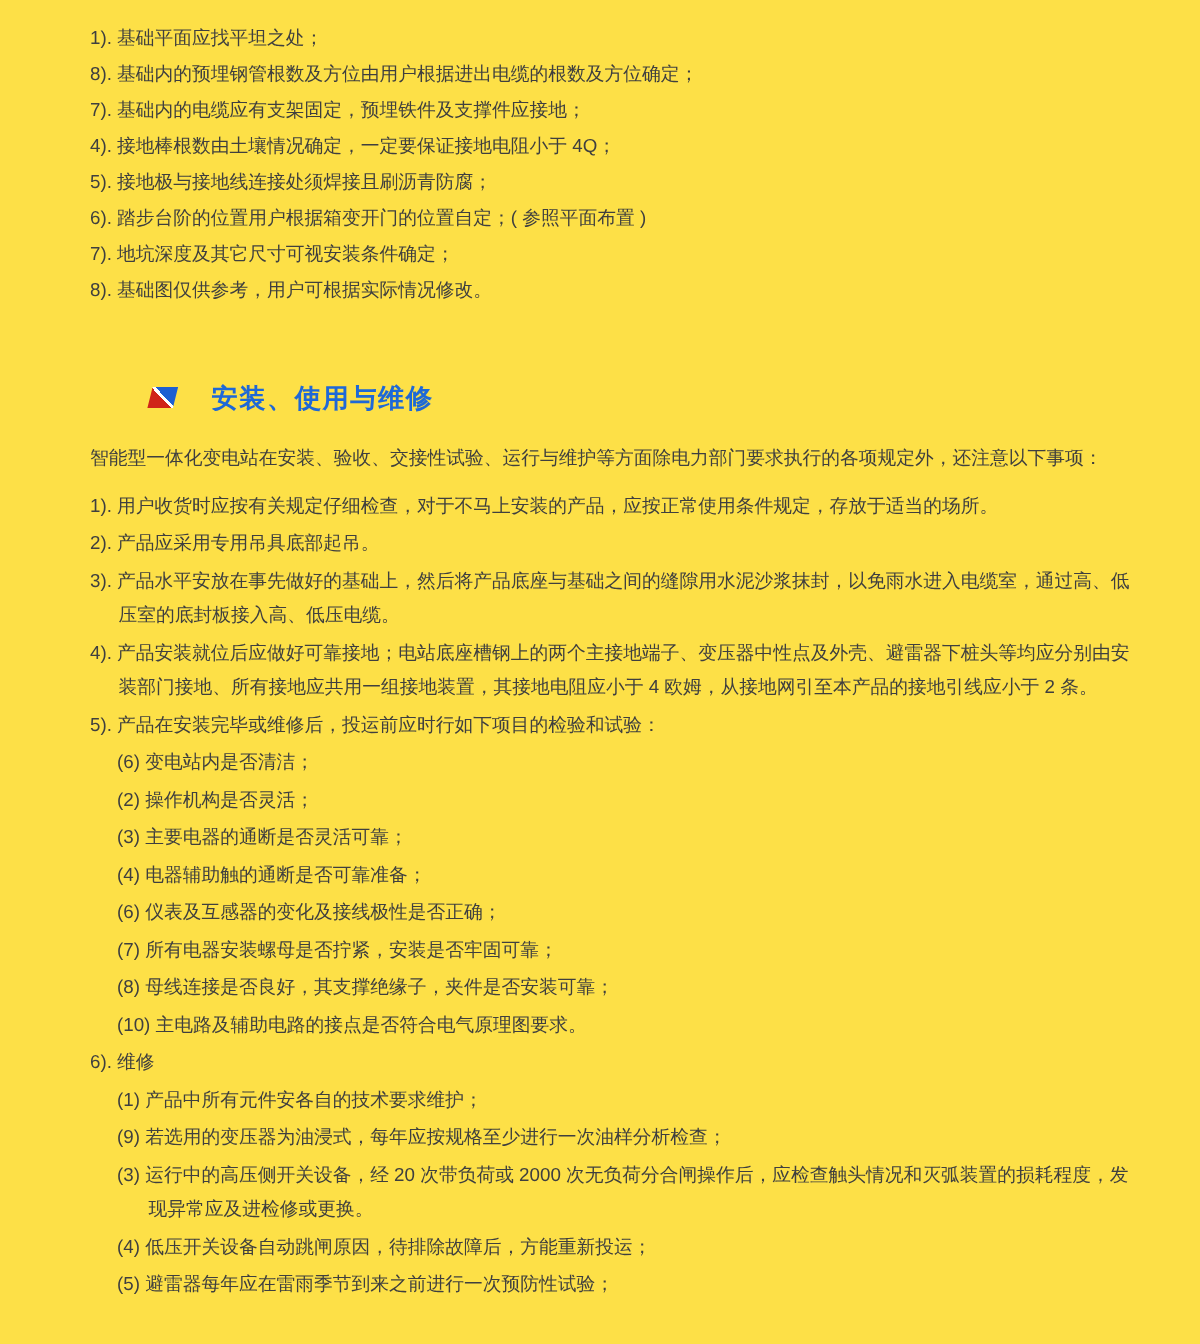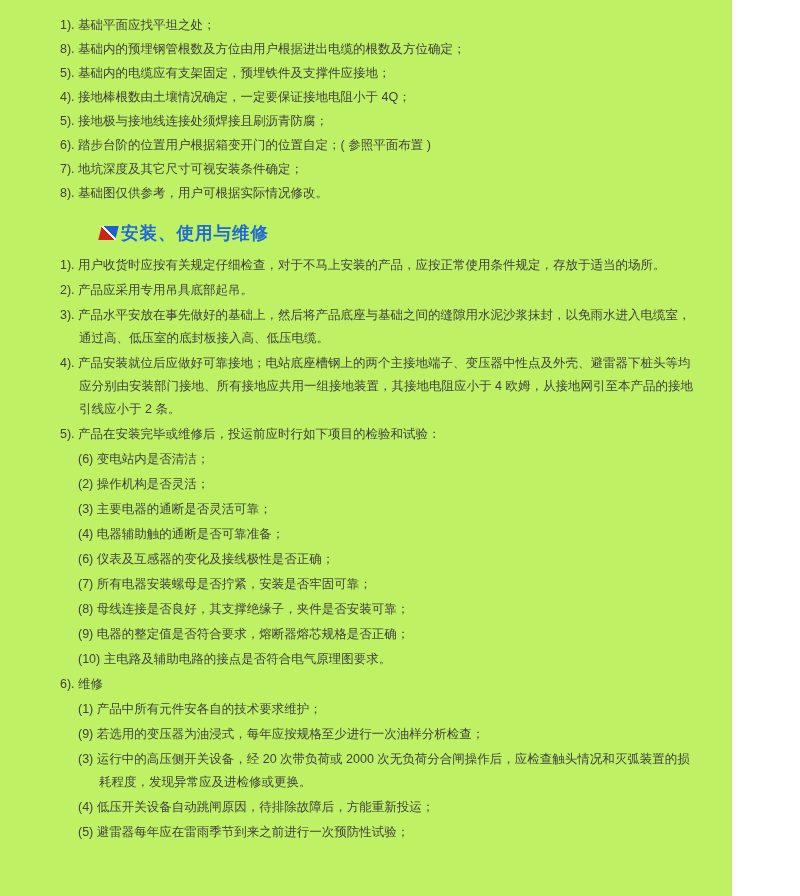--- a/index.html
+++ b/index.html
@@ -1,37 +1,37 @@
 <!DOCTYPE html>
 <html><head>
 <meta charset="utf-8">
 <style>
   * { margin: 0; padding: 0; box-sizing: border-box; }
   html, body { background: #ffffff; }
   .page {
     position: relative;
-    width: 732px;
+    width: 800px;
     height: 896px;
-    background: #bef264;
+    background: #fde047;
     font-family: "Liberation Sans", "DejaVu Sans", sans-serif;
     color: #3f3f3f;
     font-size: 12.5px;
     padding: 13px 36px 0 60px;
     overflow: hidden;
   }
   .top-list .note-line {
     line-height: 24px;
     padding-left: 19px;
     text-indent: -19px;
   }
   .section-heading {
     display: flex;
     align-items: center;
-    margin-top: 16px;
-    gap: 4px;
+    margin-top: 48px;
+    gap: 24px;
     padding-left: 40px;
   }
   .flag-icon {
     width: 17px;
     height: 14px;
     transform: skewX(-14deg);
     background: linear-gradient(to bottom left,
       #1d5fd2 0 45%, #ffffff 45% 53%, #d02418 53% 100%);
     flex: 0 0 auto;
   }
@@ -61,50 +61,50 @@
   }
 </style>
 </head>
 <body>
 
 <div class="page">
 
   <div class="top-list">
     <div class="note-line">1). 基础平面应找平坦之处；</div>
     <div class="note-line">8). 基础内的预埋钢管根数及方位由用户根据进出电缆的根数及方位确定；</div>
-    <div class="note-line">5). 基础内的电缆应有支架固定，预埋铁件及支撑件应接地；</div>
+    <div class="note-line">7). 基础内的电缆应有支架固定，预埋铁件及支撑件应接地；</div>
     <div class="note-line">4). 接地棒根数由土壤情况确定，一定要保证接地电阻小于 4Q；</div>
     <div class="note-line">5). 接地极与接地线连接处须焊接且刷沥青防腐；</div>
     <div class="note-line">6). 踏步台阶的位置用户根据箱变开门的位置自定；( 参照平面布置 )</div>
     <div class="note-line">7). 地坑深度及其它尺寸可视安装条件确定；</div>
     <div class="note-line">8). 基础图仅供参考，用户可根据实际情况修改。</div>
   </div>
 
   <div class="section-heading">
     <span class="flag-icon"></span>
     <span class="section-title">安装、使用与维修</span>
   </div>
 
+  <div class="intro">智能型一体化变电站在安装、验收、交接性试验、运行与维护等方面除电力部门要求执行的各项规定外，还注意以下事项：</div>
 
   <div class="main-list">
     <div class="main-item">1). 用户收货时应按有关规定仔细检查，对于不马上安装的产品，应按正常使用条件规定，存放于适当的场所。</div>
     <div class="main-item">2). 产品应采用专用吊具底部起吊。</div>
     <div class="main-item">3). 产品水平安放在事先做好的基础上，然后将产品底座与基础之间的缝隙用水泥沙浆抹封，以免雨水进入电缆室，通过高、低压室的底封板接入高、低压电缆。</div>
     <div class="main-item">4). 产品安装就位后应做好可靠接地；电站底座槽钢上的两个主接地端子、变压器中性点及外壳、避雷器下桩头等均应分别由安装部门接地、所有接地应共用一组接地装置，其接地电阻应小于 4 欧姆，从接地网引至本产品的接地引线应小于 2 条。</div>
 
     <div class="main-item">5). 产品在安装完毕或维修后，投运前应时行如下项目的检验和试验：</div>
     <div class="sub-list">
       <div class="sub-item">(6) 变电站内是否清洁；</div>
       <div class="sub-item">(2) 操作机构是否灵活；</div>
       <div class="sub-item">(3) 主要电器的通断是否灵活可靠；</div>
       <div class="sub-item">(4) 电器辅助触的通断是否可靠准备；</div>
       <div class="sub-item">(6) 仪表及互感器的变化及接线极性是否正确；</div>
       <div class="sub-item">(7) 所有电器安装螺母是否拧紧，安装是否牢固可靠；</div>
       <div class="sub-item">(8) 母线连接是否良好，其支撑绝缘子，夹件是否安装可靠；</div>
-      <div class="sub-item">(9) 电器的整定值是否符合要求，熔断器熔芯规格是否正确；</div>
       <div class="sub-item">(10) 主电路及辅助电路的接点是否符合电气原理图要求。</div>
     </div>
 
     <div class="main-item">6). 维修</div>
     <div class="sub-list">
       <div class="sub-item">(1) 产品中所有元件安各自的技术要求维护；</div>
       <div class="sub-item">(9) 若选用的变压器为油浸式，每年应按规格至少进行一次油样分析检查；</div>
       <div class="sub-item">(3) 运行中的高压侧开关设备，经 20 次带负荷或 2000 次无负荷分合闸操作后，应检查触头情况和灭弧装置的损耗程度，发现异常应及进检修或更换。</div>
       <div class="sub-item">(4) 低压开关设备自动跳闸原因，待排除故障后，方能重新投运；</div>
       <div class="sub-item">(5) 避雷器每年应在雷雨季节到来之前进行一次预防性试验；</div>

